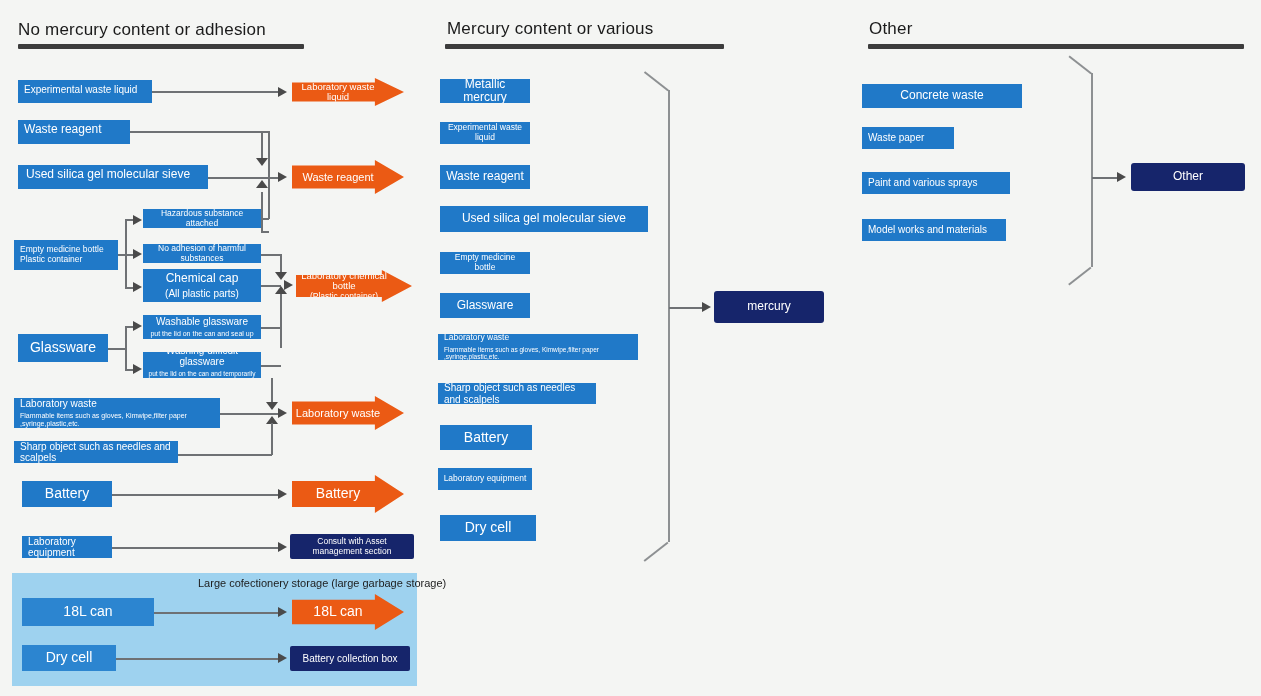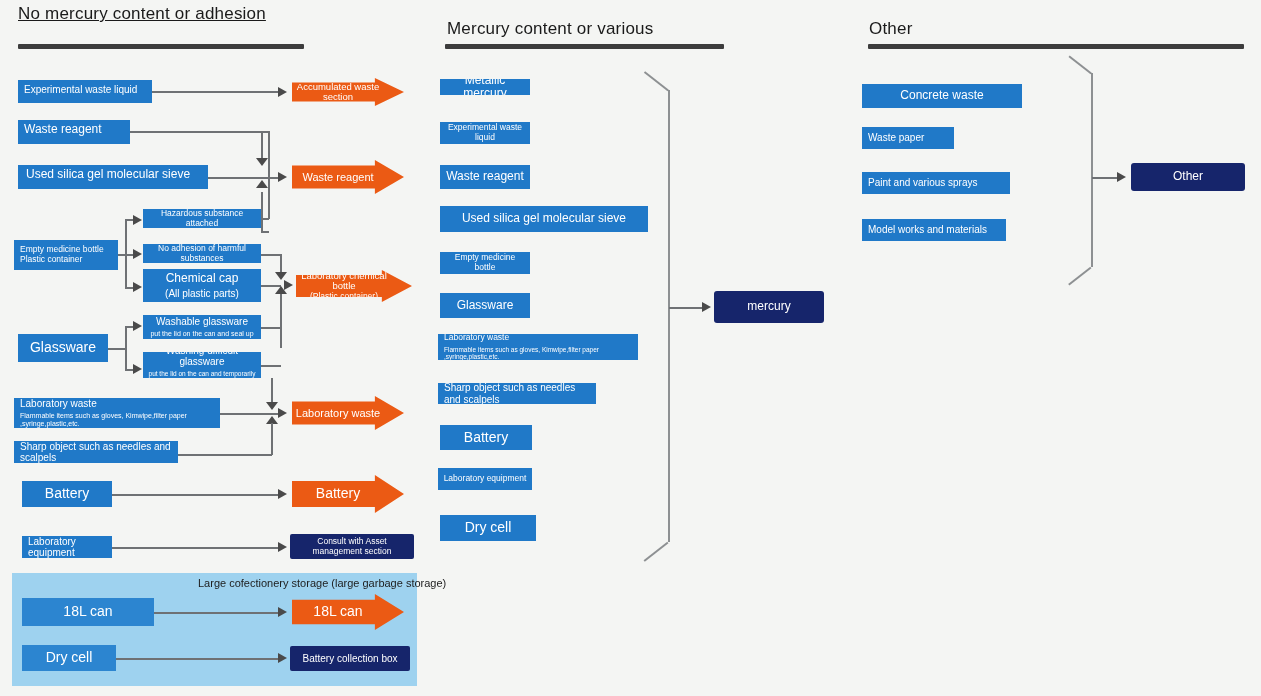--- a/index.html
+++ b/index.html
@@ -121,36 +121,36 @@
 
   
   .brace-stem{position:absolute;width:1.5px;background:#8d9092;}
   .brace-flare{position:absolute;height:1.5px;background:#8d9092;transform-origin:left center;}
 </style>
 </head>
 <body>
 
 <div id="stage">
 
-  <div class="col-title" style="left:18px;top:4px;text-decoration:underline;">No mercury content or adhesion</div>
+  <div class="col-title" style="left:18px;top:20px;">No mercury content or adhesion</div>
   <div class="col-rule" style="left:18px;top:44px;width:286px;"></div>
 
   <div class="col-title" style="left:447px;top:19px;">Mercury content or various</div>
   <div class="col-rule" style="left:445px;top:44px;width:279px;"></div>
 
   <div class="col-title" style="left:869px;top:19px;">Other</div>
   <div class="col-rule" style="left:868px;top:44px;width:376px;"></div>
 
   <div class="node sm" style="left:18px;top:80px;width:134px;height:23px;justify-content:flex-start;align-items:flex-start;padding:4px 0 0 6px;">
     <span>Experimental waste liquid</span>
   </div>
   <div class="hline thick" style="left:152px;top:91px;width:128px;"></div>
   <div class="head-r" style="left:278px;top:87px;"></div>
   <div class="arrow sm" style="left:292px;top:78px;width:112px;height:28px;">
-    <span>Accumulated waste section</span>
+    <span>Laboratory waste liquid</span>
   </div>
 
   <div class="node md" style="left:18px;top:120px;width:112px;height:24px;justify-content:flex-start;align-items:flex-start;padding:3px 0 0 6px;">
     <span>Waste reagent</span>
   </div>
   <div class="hline thick" style="left:130px;top:131px;width:132px;"></div>
   <div class="vline thick" style="left:261px;top:131px;height:31px;"></div>
   <div class="head-d" style="left:256px;top:158px;"></div>
 
   <div class="node md" style="left:18px;top:165px;width:190px;height:24px;justify-content:flex-start;align-items:flex-start;padding:3px 0 0 8px;">
@@ -286,21 +286,21 @@
 
   <div class="node lg" style="left:22px;top:645px;width:94px;height:26px;background:#2c85d0;">
     <span>Dry cell</span>
   </div>
   <div class="hline thick" style="left:116px;top:658px;width:164px;"></div>
   <div class="head-r" style="left:278px;top:653px;"></div>
   <div class="node navy sm" style="left:290px;top:646px;width:120px;height:25px;border-radius:2px;">
     <span>Battery collection box</span>
   </div>
 
-  <div class="node md" style="left:440px;top:79px;width:90px;height:16px;">
+  <div class="node md" style="left:440px;top:79px;width:90px;height:24px;">
     <span>Metallic mercury</span>
   </div>
 
   <div class="node xs" style="left:440px;top:122px;width:90px;height:22px;">
     <span>Experimental waste liquid</span>
   </div>
 
   <div class="node md" style="left:440px;top:165px;width:90px;height:24px;">
     <span>Waste reagent</span>
   </div>

